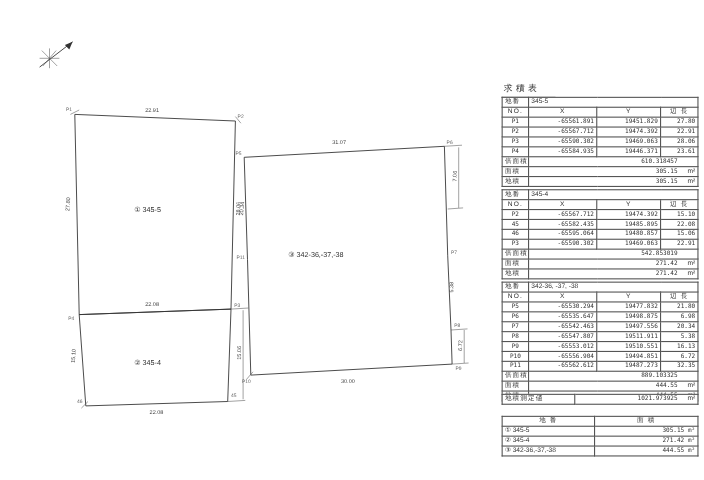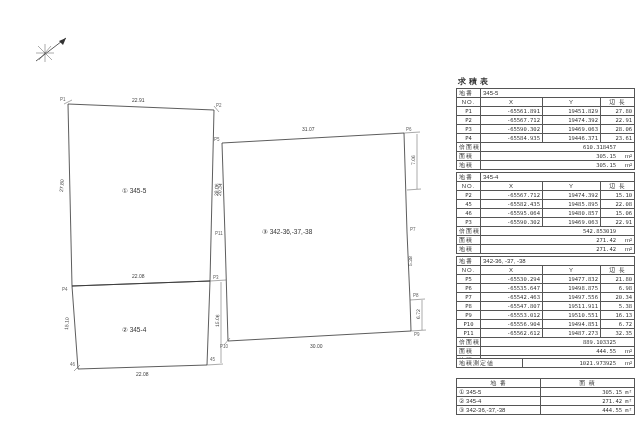--- a/index.html
+++ b/index.html
@@ -1,20 +1,20 @@
 <!DOCTYPE html>
 <html><head>
 <meta charset="utf-8">
 <style>
   html,body{margin:0;padding:0;background:#fff;}
   #page{position:relative;width:640px;height:436px;background:#ffffff;overflow:hidden;
         font-family:"Liberation Sans",sans-serif;color:#222;}
   
   #right-panel{position:absolute;left:456px;top:70px;width:180px;}
-  .sheet-title{display:inline-block;font-size:8px;font-weight:bold;letter-spacing:3px;
+  .sheet-title{display:inline-block;font-size:8px;font-weight:normal;letter-spacing:3px;
                border-bottom:1px solid #333;padding:0 14px 2px 2px;color:#333;}
   table.qtable{position:absolute;left:0;border-collapse:collapse;width:178px;
                font-size:6px;line-height:7px;color:#333;table-layout:fixed;
                border:1px solid #333;background:#fff;}
   table.qtable td{border:0.5px solid #555;padding:0.5px 2px;height:6px;overflow:hidden;white-space:nowrap;}
   td.lbl{text-align:left;letter-spacing:1px;}
   td.pn{text-align:left;padding-left:4px;}
   tr.hd td{text-align:center;letter-spacing:1px;}
   td.num{text-align:right;font-family:"DejaVu Sans Mono",monospace;font-size:5.5px;}
   td.c-no{text-align:center;font-family:"DejaVu Sans Mono",monospace;font-size:5.5px;}

